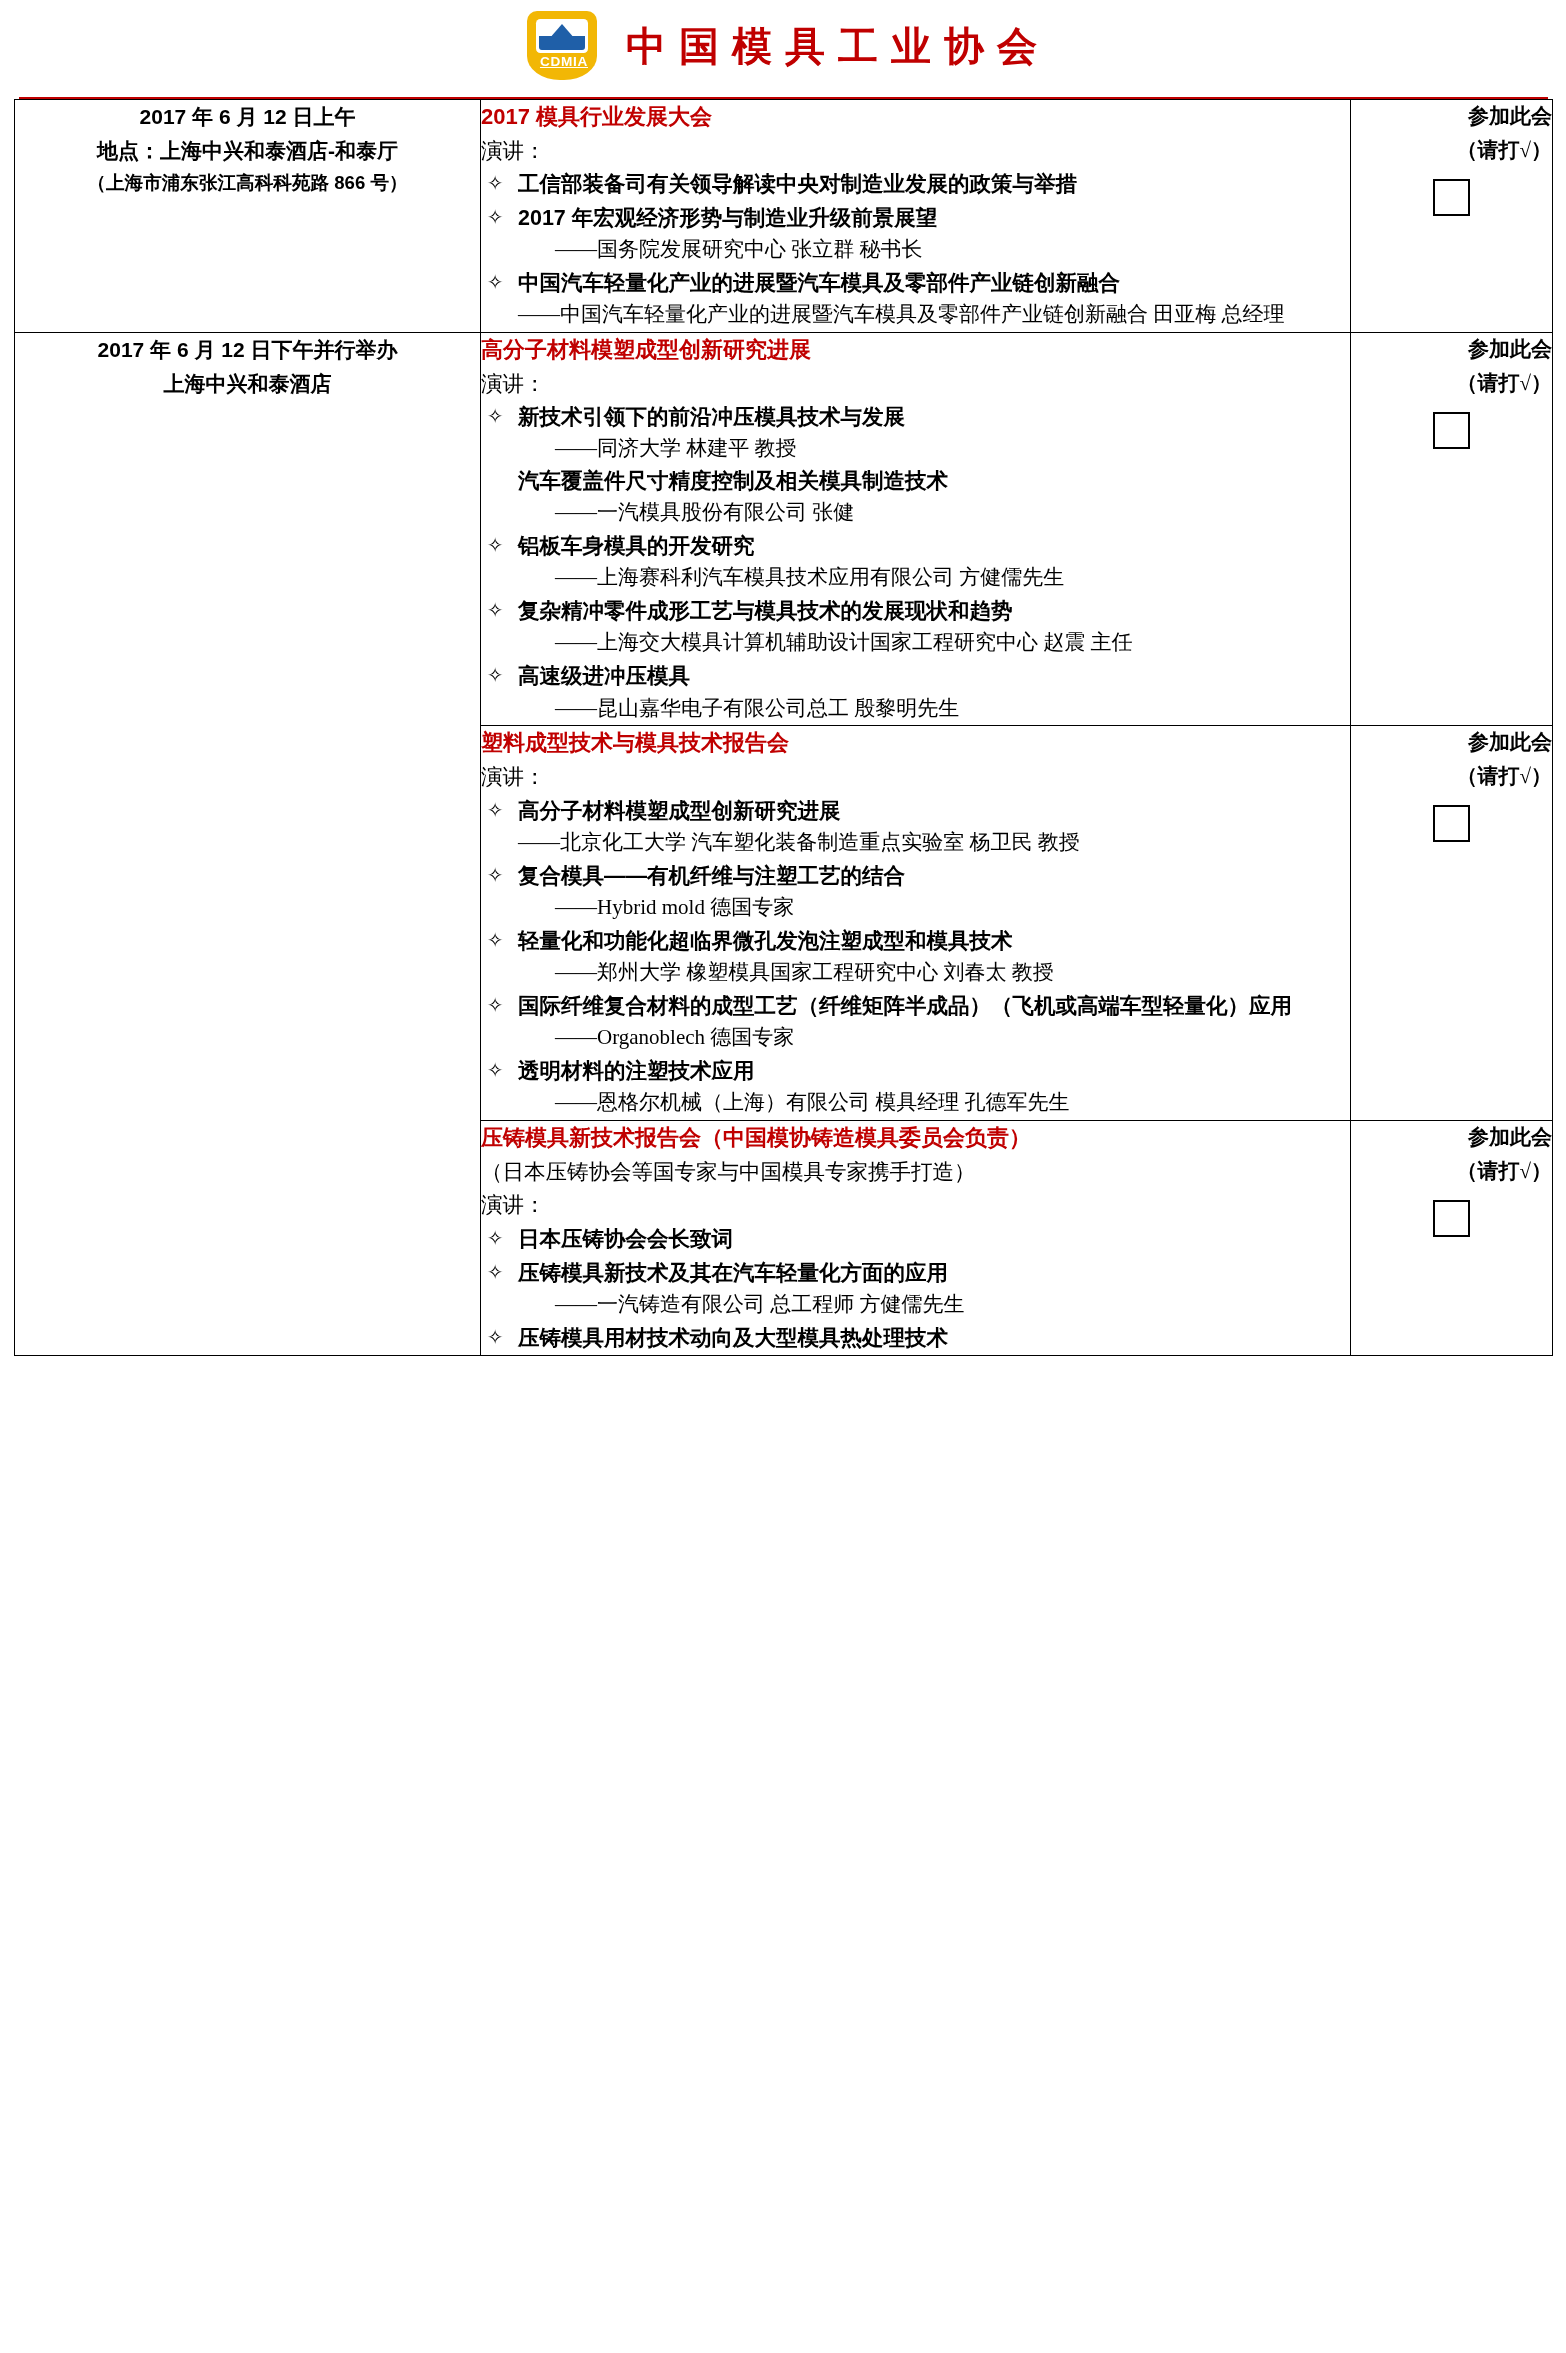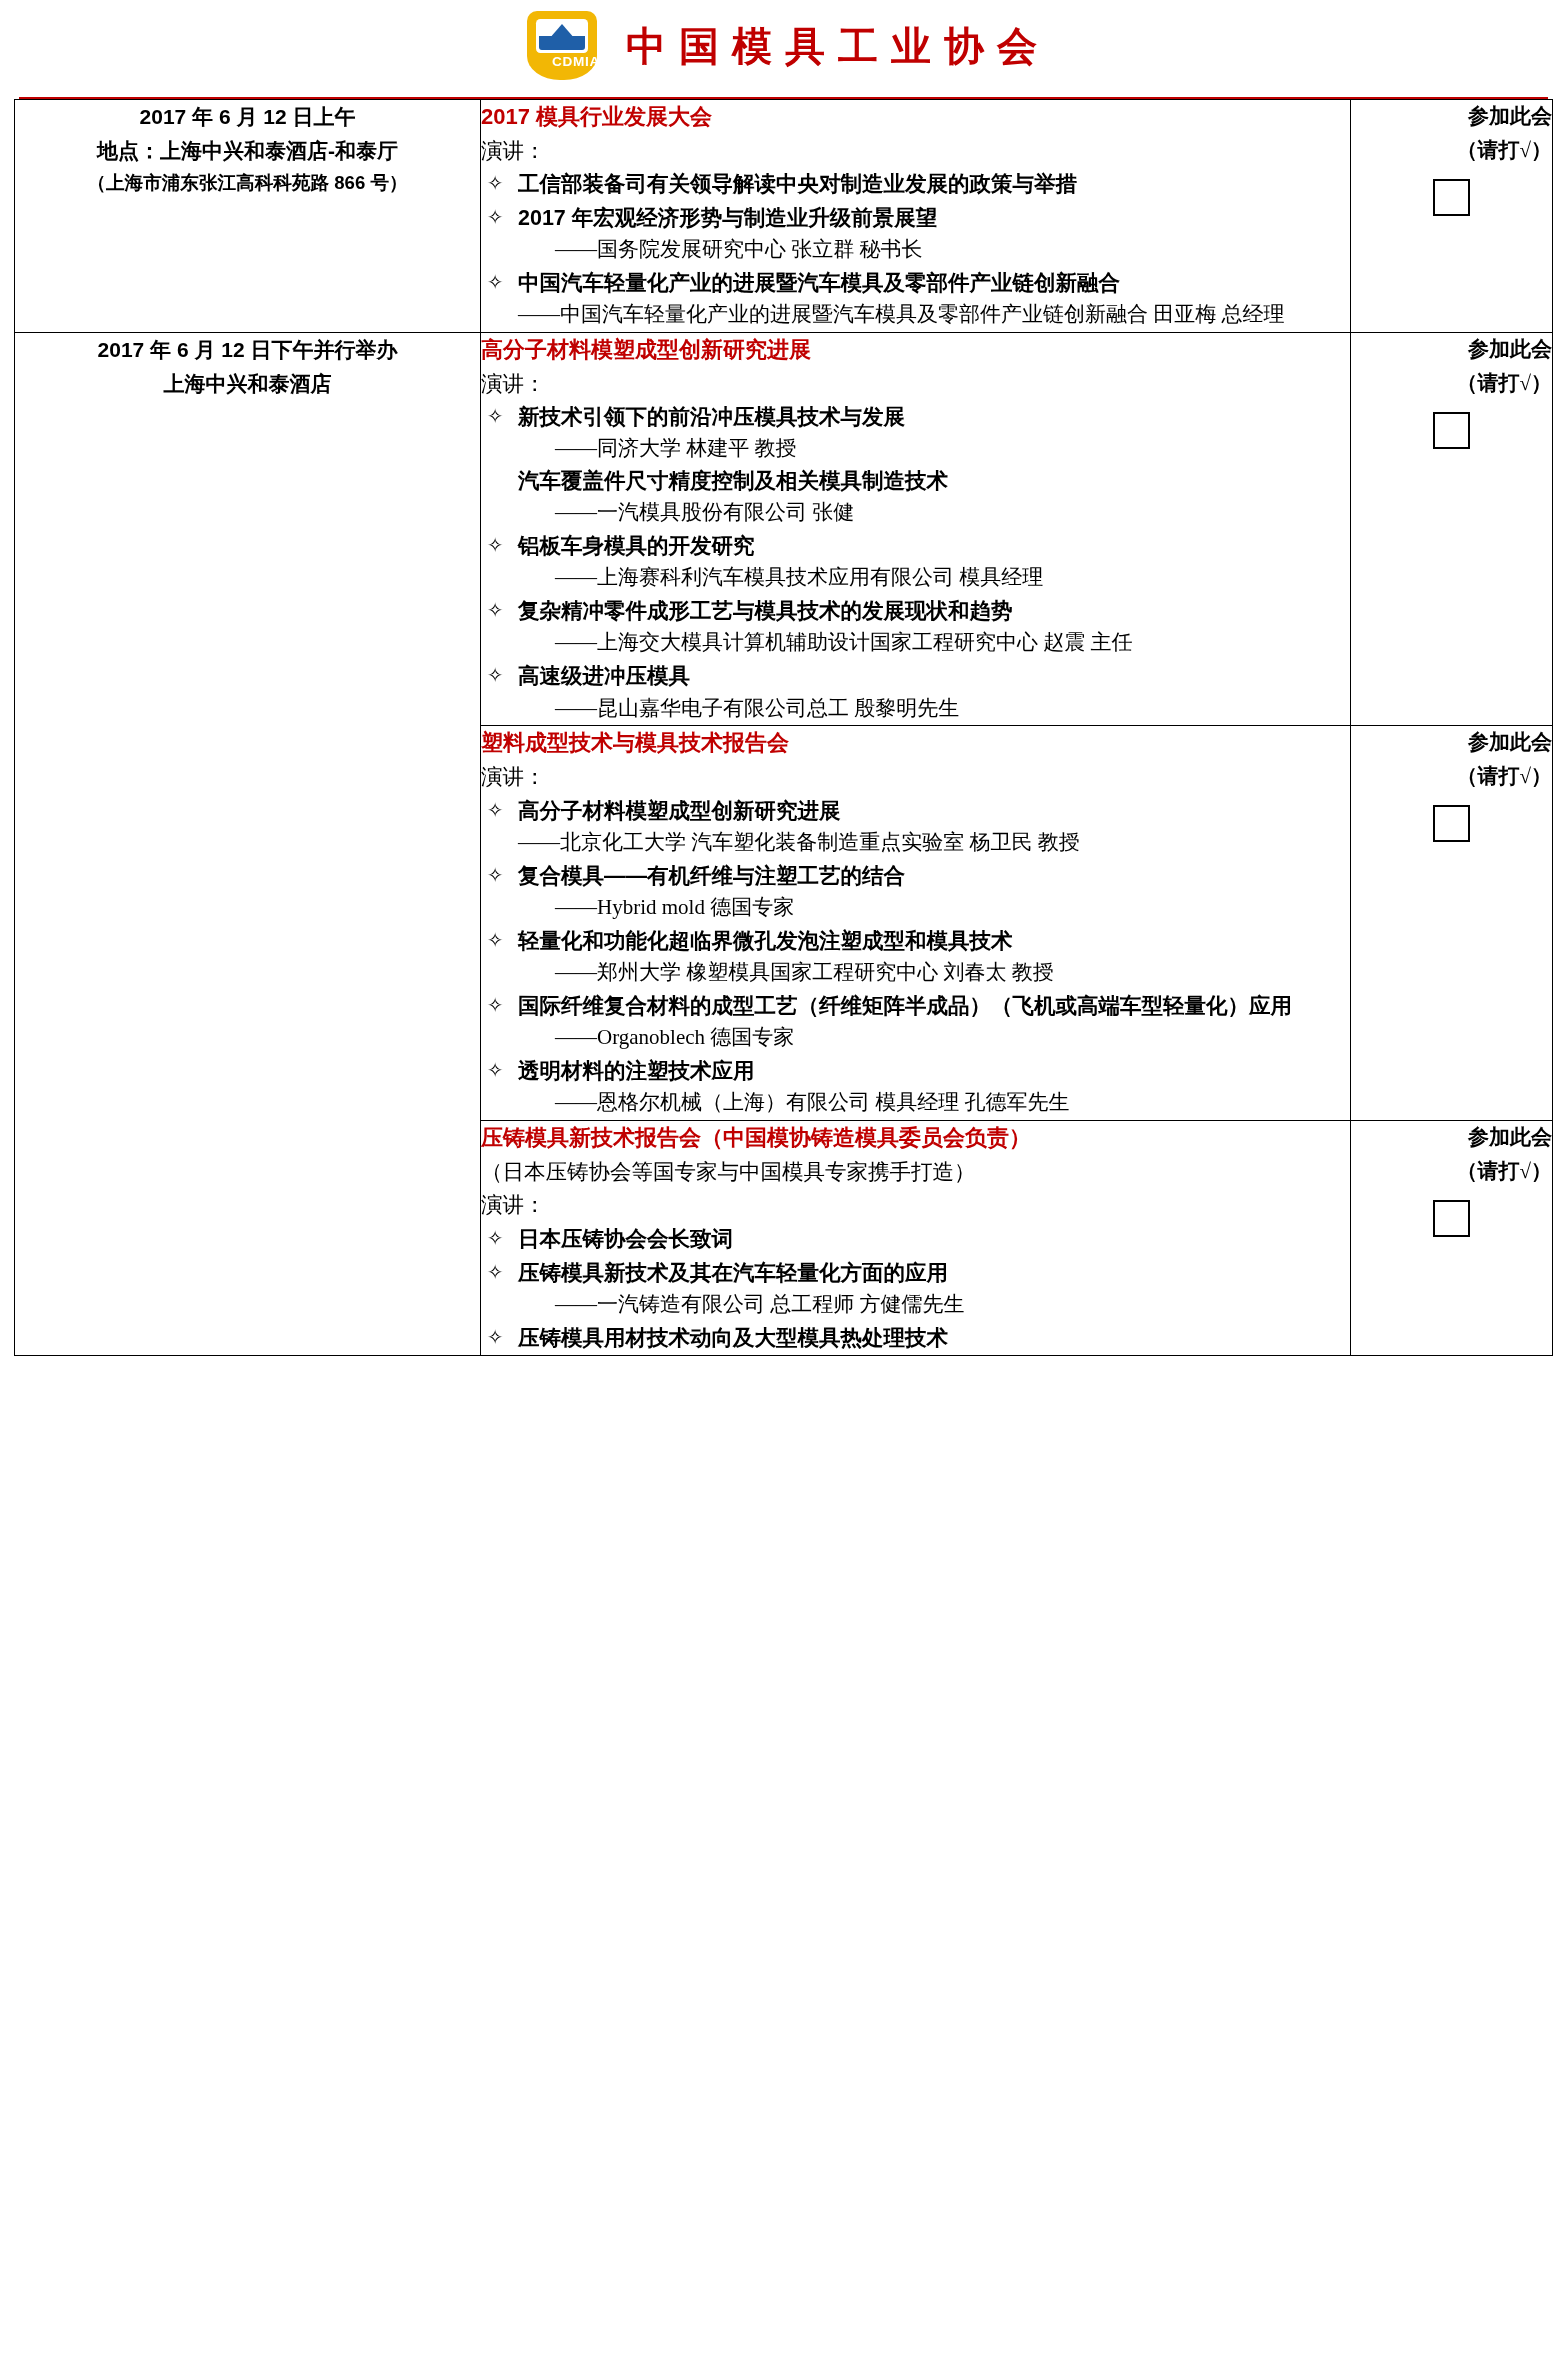--- a/index.html
+++ b/index.html
@@ -63,29 +63,30 @@
     position: absolute;
     left: 31.5px;
     top: 17px;
     width: 0; height: 0;
     border-left: 13.6px solid transparent;
     border-right: 13.6px solid transparent;
     border-bottom: 15.8px solid #1f5fa8;
   }
   .logo-text {
     position: absolute;
-    left: 24px;
+    left: 12px;
     top: 47px;
     width: 70px;
     text-align: center;
     color: #ffffff;
     font-family: "Liberation Sans", sans-serif;
     font-weight: bold;
     font-size: 13.6px;
     letter-spacing: 0.7px;
+    text-decoration: underline;
   }
   .title-block {
     flex: 0 0 auto;
     text-align: center;
   }
   .cn-title {
     color: #c00000;
     font-family: "Liberation Serif", serif;
     font-weight: bold;
     font-size: 40px;
@@ -291,21 +292,21 @@
             <li>
               <span class="bullet">✧</span>
               <span class="topic">新技术引领下的前沿冲压模具技术与发展</span>
               <div class="speaker">——同济大学  林建平  教授</div>
               <div class="topic">汽车覆盖件尺寸精度控制及相关模具制造技术</div>
               <div class="speaker">——一汽模具股份有限公司    张健</div>
             </li>
             <li>
               <span class="bullet">✧</span>
               <span class="topic">铝板车身模具的开发研究</span>
-              <div class="speaker">——上海赛科利汽车模具技术应用有限公司  模具经理</div>
+              <div class="speaker">——上海赛科利汽车模具技术应用有限公司  方健儒先生</div>
             </li>
             <li>
               <span class="bullet">✧</span>
               <span class="topic">复杂精冲零件成形工艺与模具技术的发展现状和趋势</span>
               <div class="speaker">——上海交大模具计算机辅助设计国家工程研究中心  赵震  主任</div>
             </li>
             <li>
               <span class="bullet">✧</span>
               <span class="topic">高速级进冲压模具</span>
               <div class="speaker">——昆山嘉华电子有限公司总工  殷黎明先生</div>

